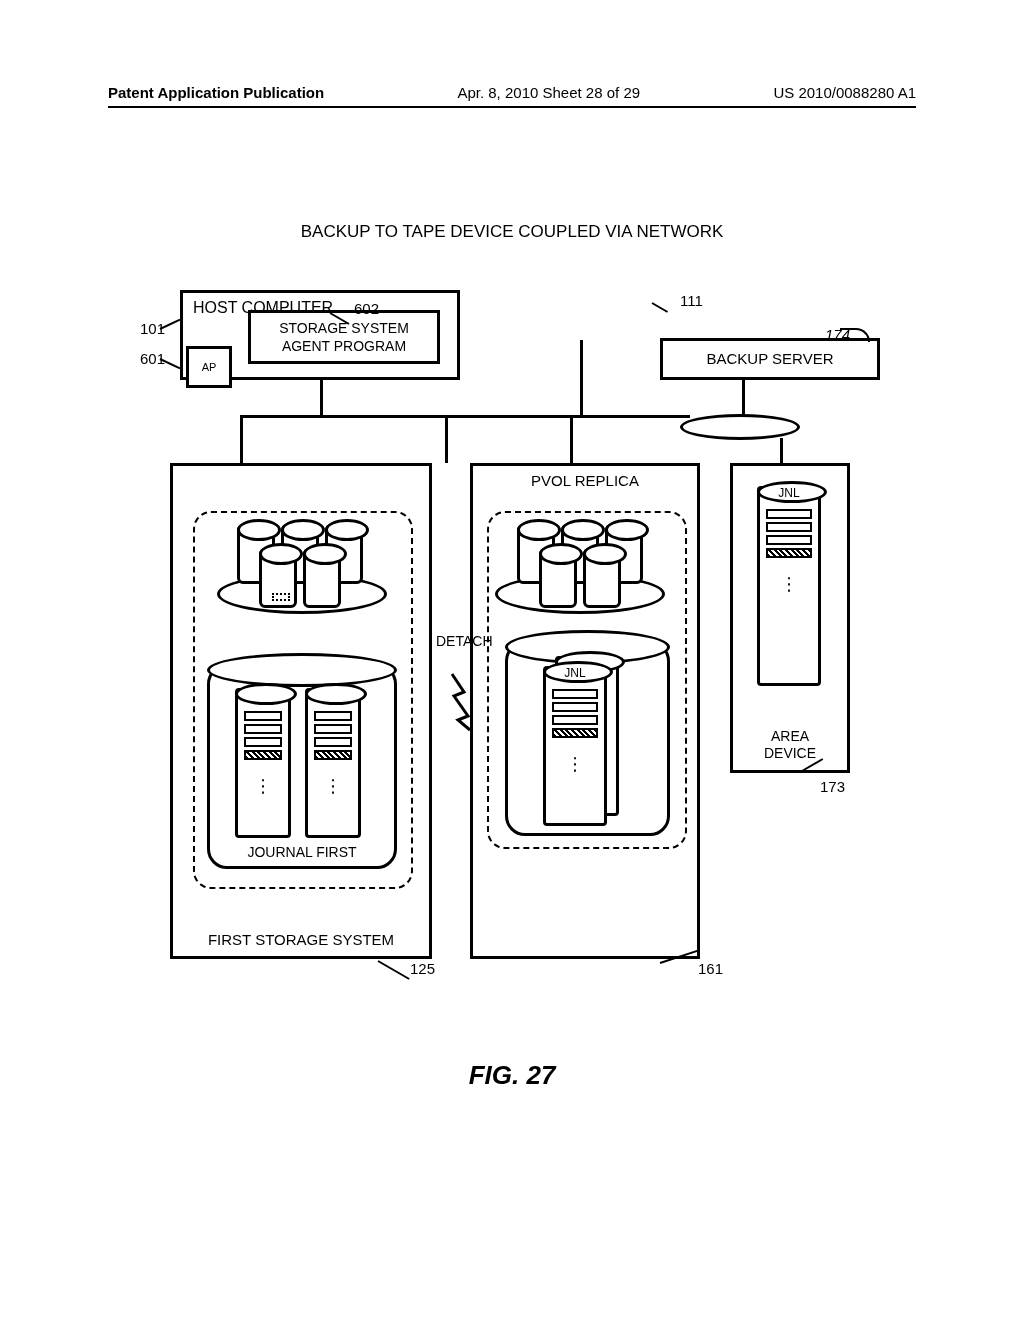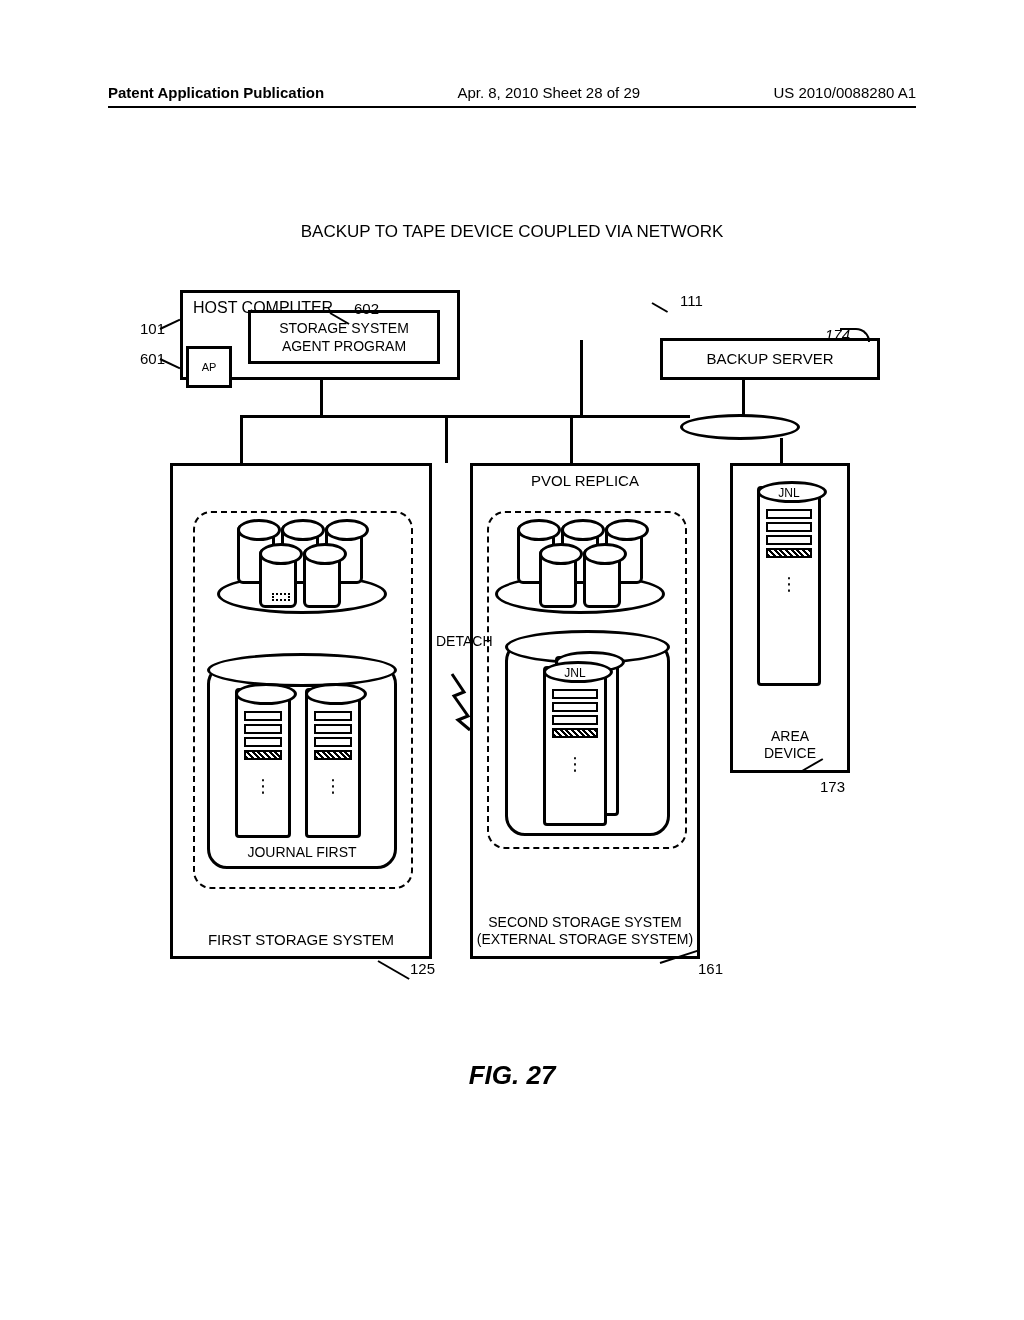--- a/index.html
+++ b/index.html
@@ -336,24 +336,20 @@
     <div class="jvol jb2"></div>
     <div class="jvol jb">
       <div class="jlabel">JNL</div>
       <div class="rows">
           <div></div>
           <div></div>
           <div></div>
           <div class="filled"></div>
         </div>
       <div class="dots">⋮</div>
-    </div>
-    <div class="sss-bottom-label">
-      <div>SECOND STORAGE SYSTEM</div>
-      <div>(EXTERNAL STORAGE SYSTEM)</div>
     </div>
   </div>
 
   <div class="box tape">
     <div class="jvol jc">
       <div class="jlabel">JNL</div>
       <div class="rows">
           <div></div>
           <div></div>
           <div></div>

